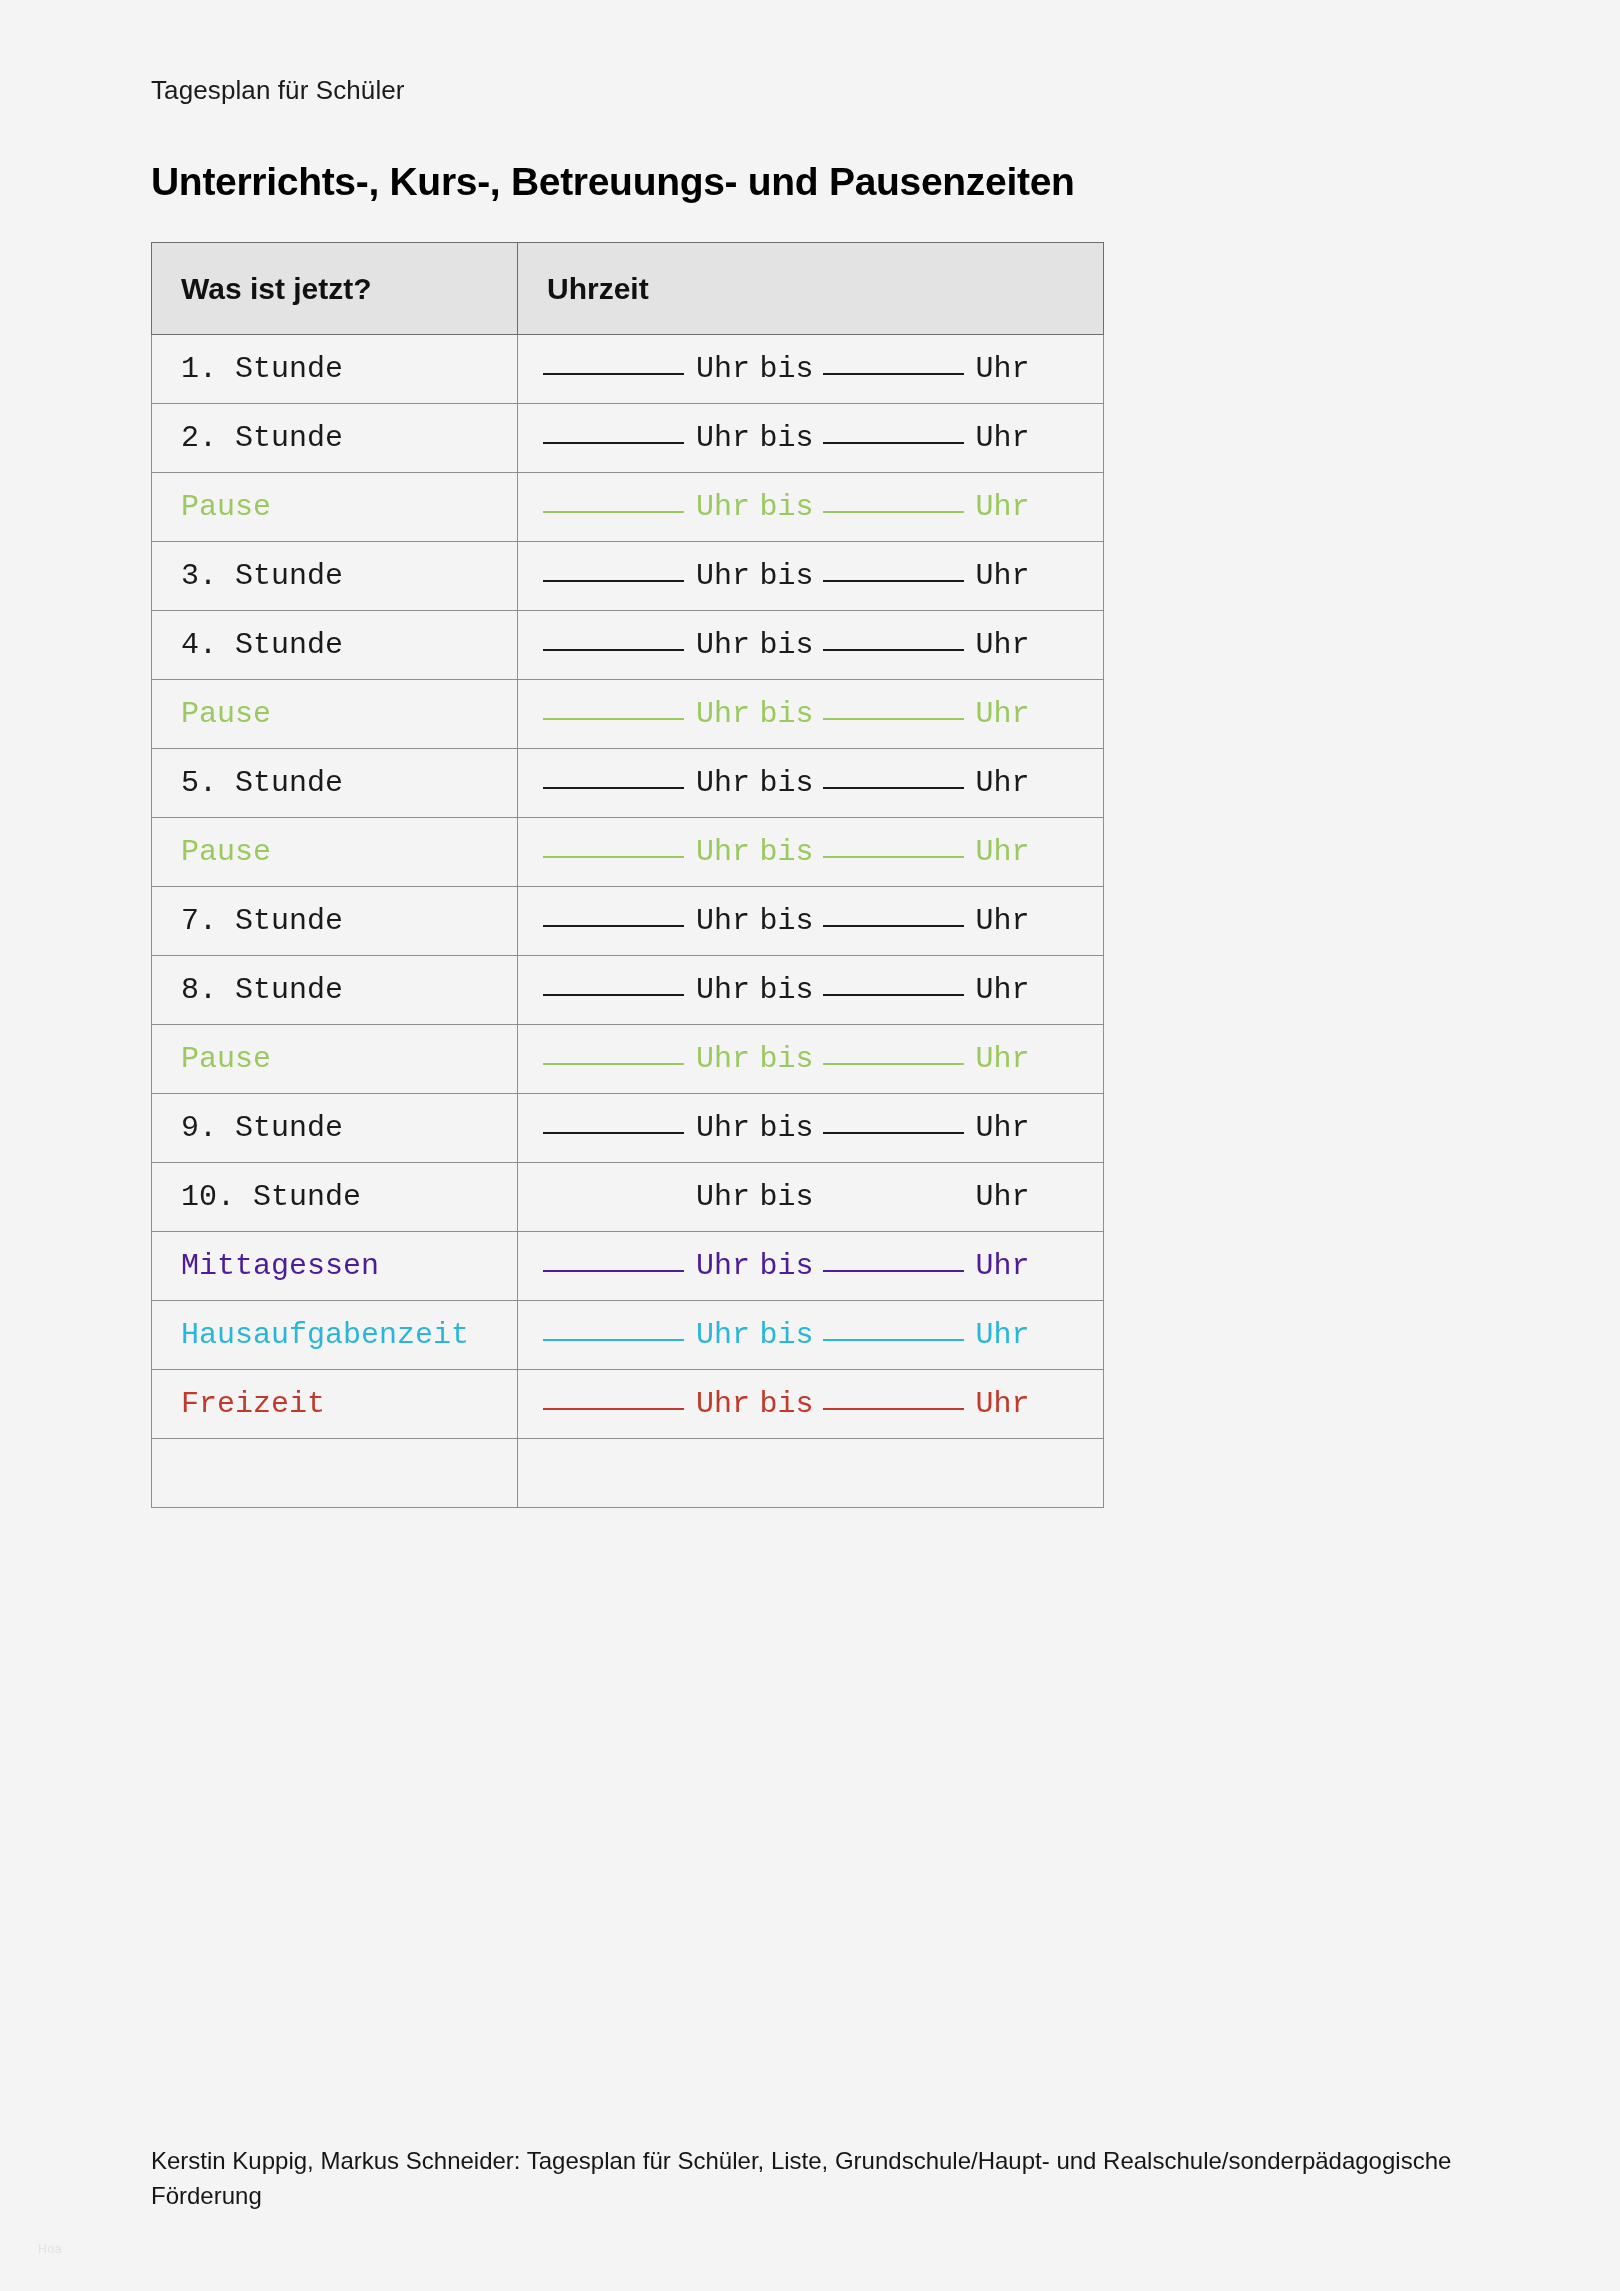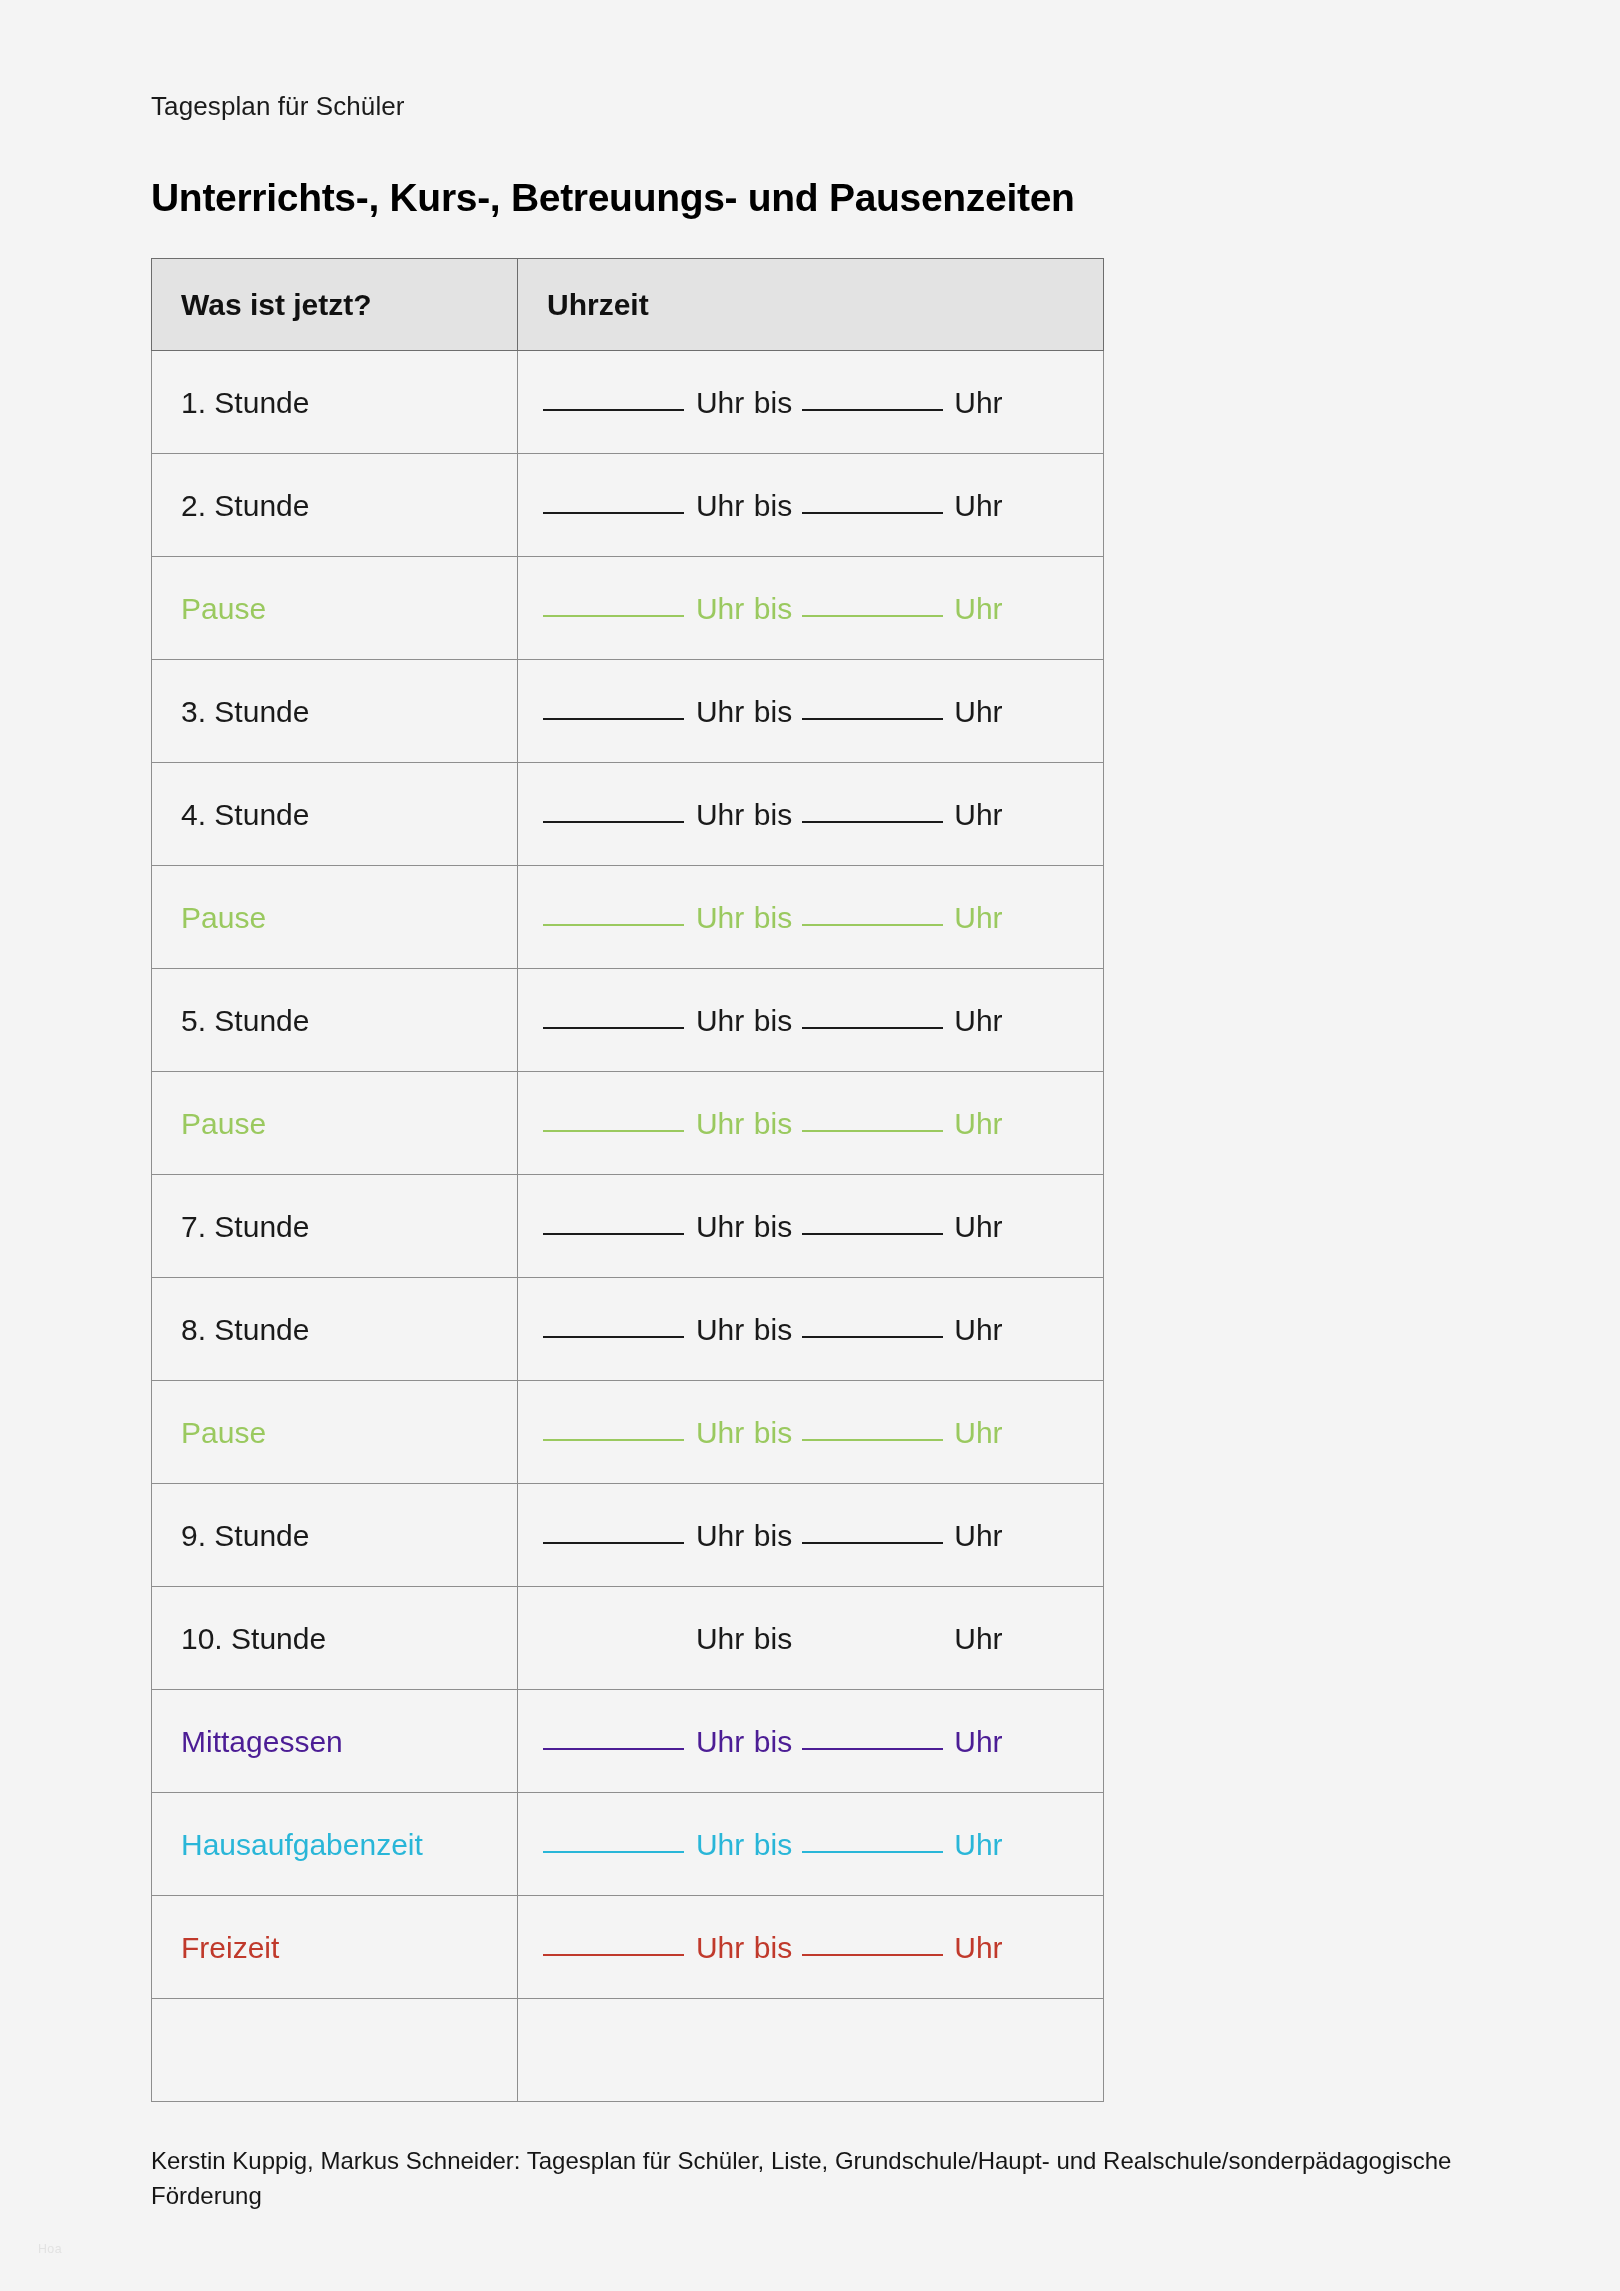--- a/index.html
+++ b/index.html
@@ -24,21 +24,21 @@
     top: 0;
     width: 1620px;
     height: 2291px;
     background: #f4f4f4;
     box-sizing: border-box;
   }
 
   .content {
     position: absolute;
     left: 151px;
-    top: 16px;
+    top: 0;
     width: 1338px;
   }
 
   
   .eyebrow {
     font-size: 26px;
     color: #1b1b1b;
     letter-spacing: 0.1px;
     margin-top: 75px;
     font-weight: 400;
@@ -81,21 +81,21 @@
     height: 67px;
     font-size: 30px;
     font-weight: 700;
     text-align: left;
     color: #111111;
     border-color: #6d6d6d;
   }
 
   .th-inner { padding-left: 17px; }
 
-  table.schedule tbody tr { height: 103px; }
+  table.schedule tbody tr { height: 69px; font-family: Liberation Mono, monospace; }
 
   .cell-label {
     padding-left: 17px;
     font-size: 30px;
     color: #1a1a1a;
     line-height: 1.1;
     white-space: nowrap;
   }
 
   .cell-time {

